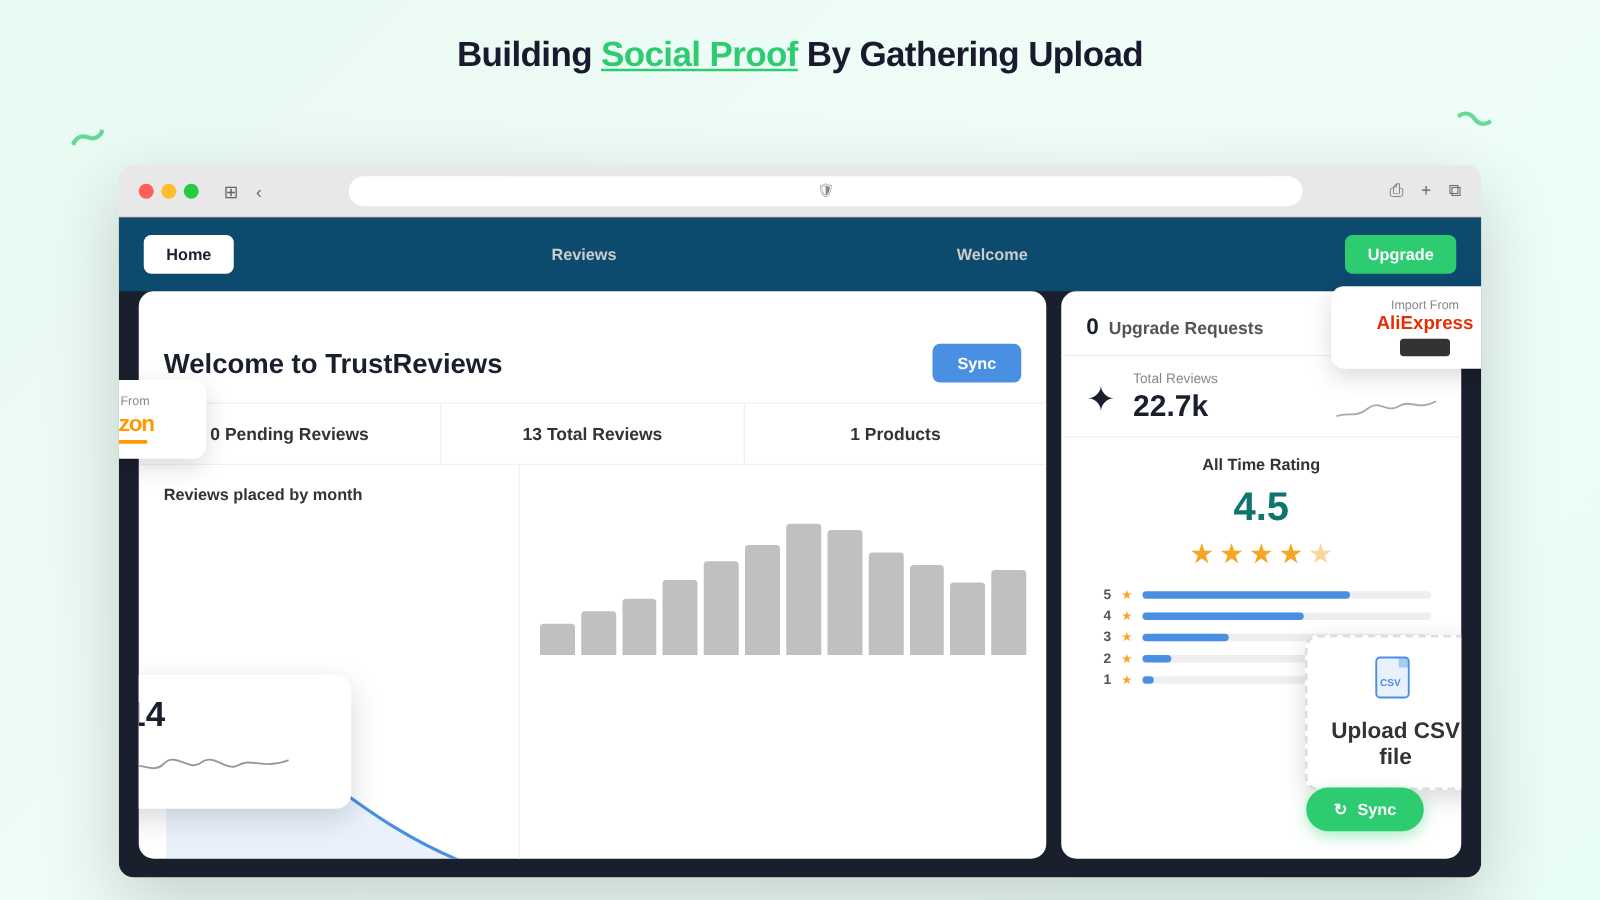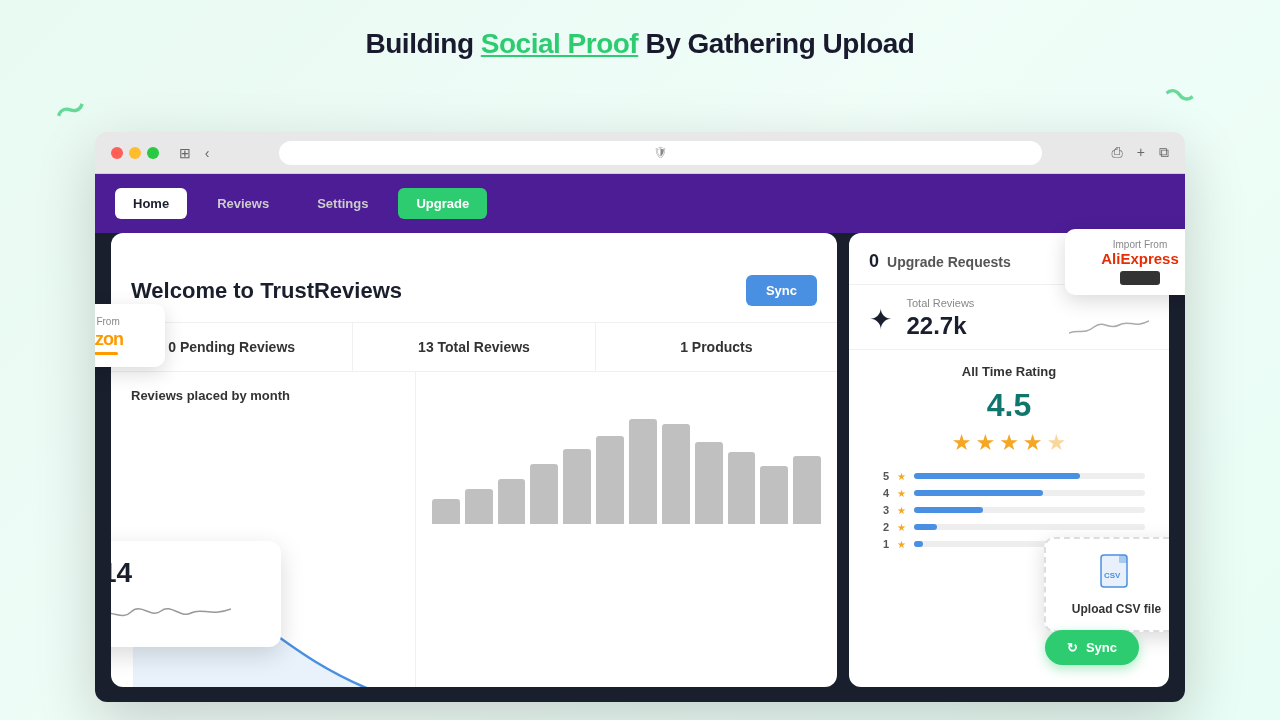--- a/index.html
+++ b/index.html
@@ -87,21 +87,22 @@
       position: relative;
       overflow: hidden;
     }
 
     
     .app-nav {
       display: flex;
       align-items: center;
       padding: 14px 20px;
       gap: 12px;
-      background: #4c1d95;
+      background: #0c4a6e;
+      justify-content: space-between;
     }
     .nav-btn {
       padding: 8px 18px;
       border-radius: 6px;
       font-size: 13px;
       font-weight: 600;
       cursor: pointer;
       border: none;
     }
     .nav-btn-active { background: #fff; color: #1a1f2e; }
@@ -302,21 +303,21 @@
       bottom: 55px;
       background: #fff;
       border-radius: 10px;
       padding: 14px 18px;
       box-shadow: 0 6px 20px rgba(0,0,0,0.15);
       text-align: center;
       z-index: 20;
       width: 145px;
       border: 2px dashed #ddd;
     }
-    .csv-label { font-size: 12px; font-weight: 600; color: #333; }
+    .csv-label { font-size: 18px; font-weight: 600; color: #333; }
 
     
     .sync-bottom {
       position: absolute;
       right: 30px;
       bottom: 22px;
       background: #2ecc71;
       color: #fff;
       border: none;
       border-radius: 20px;
@@ -359,21 +360,21 @@
       <span>+</span>
       <span>⧉</span>
     </div>
   </div>
 
   <div class="app-content">
 
     <div class="app-nav">
       <button class="nav-btn nav-btn-active">Home</button>
       <button class="nav-btn nav-btn-inactive">Reviews</button>
-      <button class="nav-btn nav-btn-inactive">Settings</button>
+      <button class="nav-btn nav-btn-inactive">Welcome</button>
       <button class="nav-btn nav-btn-upgrade">Upgrade</button>
     </div>
 
     <div class="main-area">
 
       <div class="left-card">
         <div class="welcome-header">
           <h2 class="welcome-title">Welcome to TrustReviews</h2>
           <button class="sync-btn">Sync</button>
         </div>

